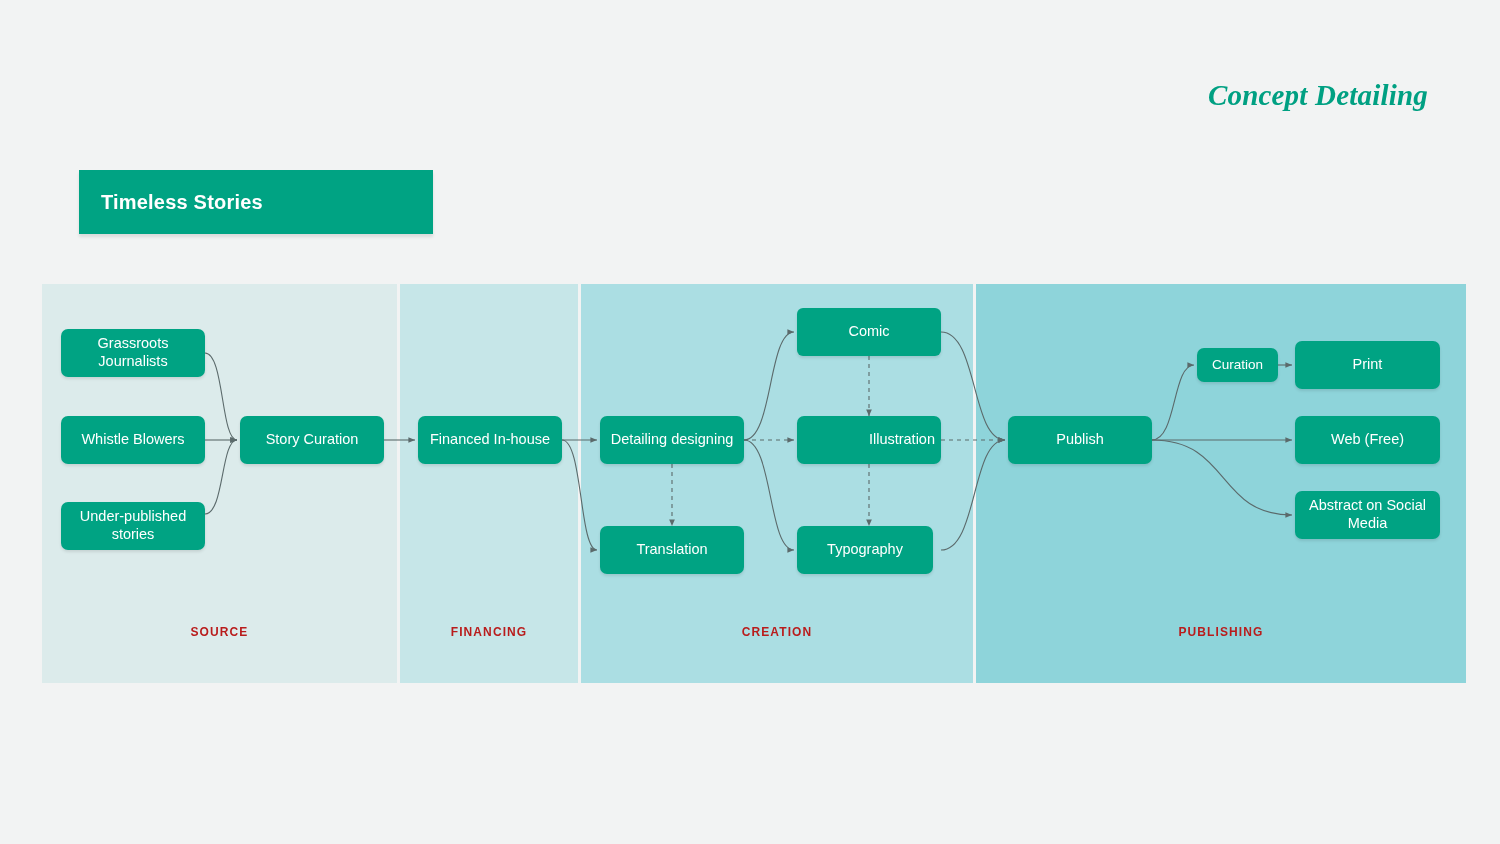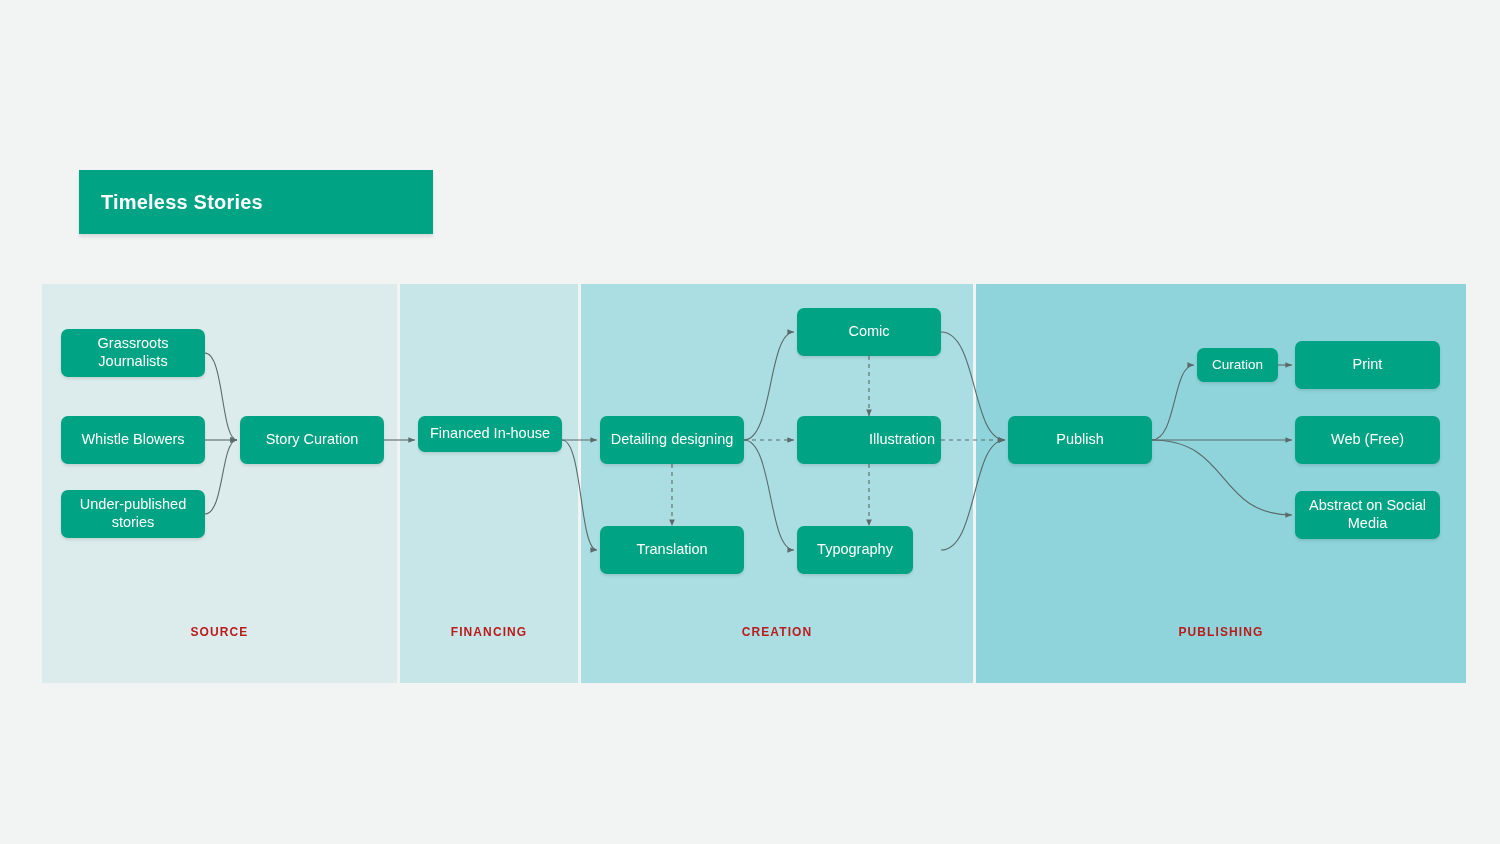--- a/index.html
+++ b/index.html
@@ -104,20 +104,21 @@
     box-sizing: border-box;
     padding: 2px 6px;
   }
   .node.small { font-size: 13.5px; }
 </style>
 </head>
 <body>
 
 <div id="slide">
 
+  <div id="brand-logo">Concept Detailing</div>
 
   <div id="banner">
     <div id="banner-label">Timeless Stories</div>
   </div>
 
   <div id="diagram">
     <div id="lanes-layer">
         <div class="lane" style="left: 0px; width: 355px; background: rgb(220, 235, 235);">
           <div class="lane-label">SOURCE</div>
         </div>
@@ -157,42 +158,42 @@
         <path d="M1110,156 L1250,156" fill="none" stroke="#5b6a6b" stroke-width="1.1" marker-end="url(#arr)"></path>
         <path d="M1110,156 C1188.65,156 1174.35,231 1250,231" fill="none" stroke="#5b6a6b" stroke-width="1.1" marker-end="url(#arr)"></path>
       </svg>
     <div id="nodes-layer">
         <div class="node" style="left: 19px; top: 45px; width: 144px; height: 48px; background: rgb(0, 163, 131); color: rgb(255, 255, 255);">
           <span>Grassroots<br>Journalists</span>
         </div>
         <div class="node" style="left: 19px; top: 132px; width: 144px; height: 48px; background: rgb(0, 163, 131); color: rgb(255, 255, 255);">
           <span>Whistle Blowers</span>
         </div>
-        <div class="node" style="left: 19px; top: 206px; width: 144px; height: 48px; background: rgb(0, 163, 131); color: rgb(255, 255, 255);">
+        <div class="node" style="left: 19px; top: 218px; width: 144px; height: 48px; background: rgb(0, 163, 131); color: rgb(255, 255, 255);">
           <span>Under-published<br>stories</span>
         </div>
         <div class="node" style="left: 198px; top: 132px; width: 144px; height: 48px; background: rgb(0, 163, 131); color: rgb(255, 255, 255);">
           <span>Story Curation</span>
         </div>
-        <div class="node" style="left: 376px; top: 132px; width: 144px; height: 36px; background: rgb(0, 163, 131); color: rgb(255, 255, 255);">
+        <div class="node" style="left: 376px; top: 132px; width: 144px; height: 48px; background: rgb(0, 163, 131); color: rgb(255, 255, 255);">
           <span>Financed In-house</span>
         </div>
         <div class="node" style="left: 558px; top: 132px; width: 144px; height: 48px; background: rgb(0, 163, 131); color: rgb(255, 255, 255);">
           <span>Detailing designing</span>
         </div>
         <div class="node" style="left: 558px; top: 242px; width: 144px; height: 48px; background: rgb(0, 163, 131); color: rgb(255, 255, 255);">
           <span>Translation</span>
         </div>
-        <div class="node" style="left: 755px; top: 24px; width: 144px; height: 48px; background: rgb(0, 163, 131); color: rgb(255, 255, 255);">
+        <div class="node" style="left: 755px; top: 24px; width: 144px; height: 48px; background: rgb(0, 163, 131); color: rgb(255, 255, 255); border-radius: 6px;">
           <span>Comic</span>
         </div>
         <div class="node" style="left: 755px; top: 132px; width: 144px; height: 48px; background: rgb(0, 163, 131); color: rgb(255, 255, 255); justify-content: flex-end;">
           <span>Illustration</span>
         </div>
-        <div class="node" style="left: 755px; top: 242px; width: 116px; height: 48px; background: rgb(0, 163, 131); color: rgb(255, 255, 255);">
+        <div class="node" style="left: 755px; top: 242px; width: 136px; height: 48px; background: rgb(0, 163, 131); color: rgb(255, 255, 255);">
           <span>Typography</span>
         </div>
         <div class="node" style="left: 966px; top: 132px; width: 144px; height: 48px; background: rgb(0, 163, 131); color: rgb(255, 255, 255);">
           <span>Publish</span>
         </div>
         <div class="node small" style="left: 1155px; top: 64px; width: 81px; height: 34px; background: rgb(0, 163, 131); color: rgb(255, 255, 255);">
           <span>Curation</span>
         </div>
         <div class="node" style="left: 1253px; top: 57px; width: 145px; height: 48px; background: rgb(0, 163, 131); color: rgb(255, 255, 255);">
           <span>Print</span>

